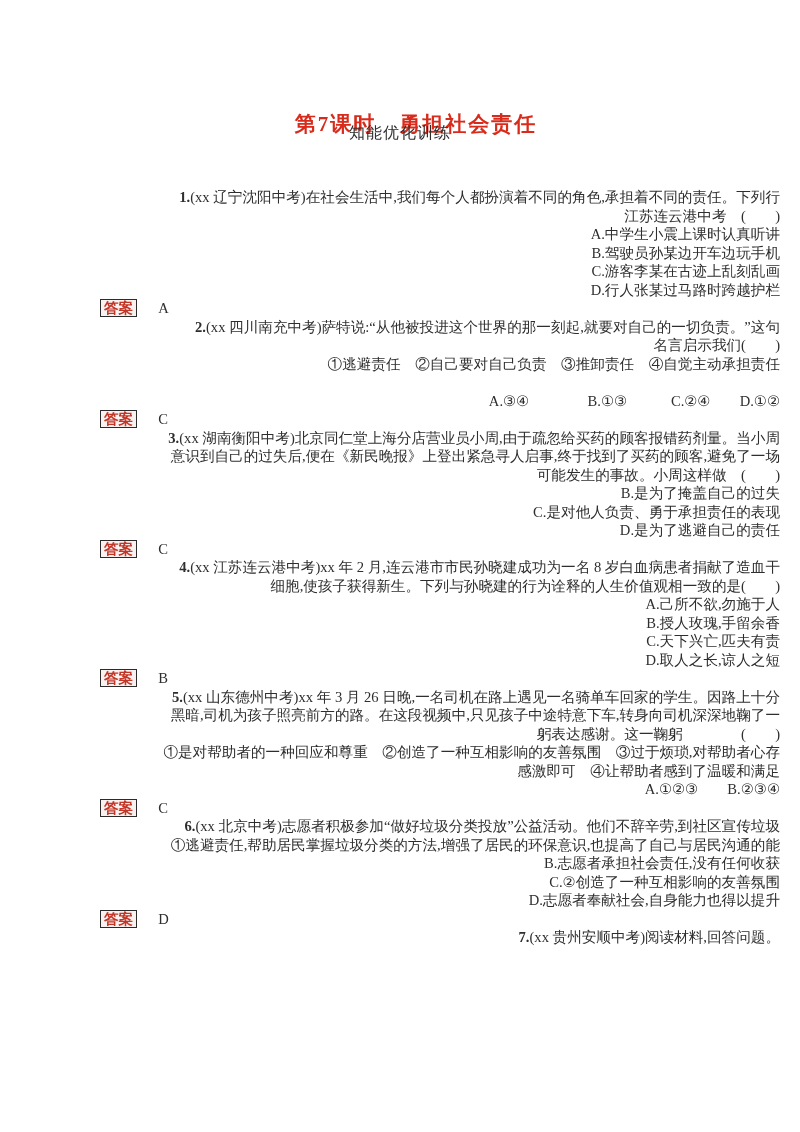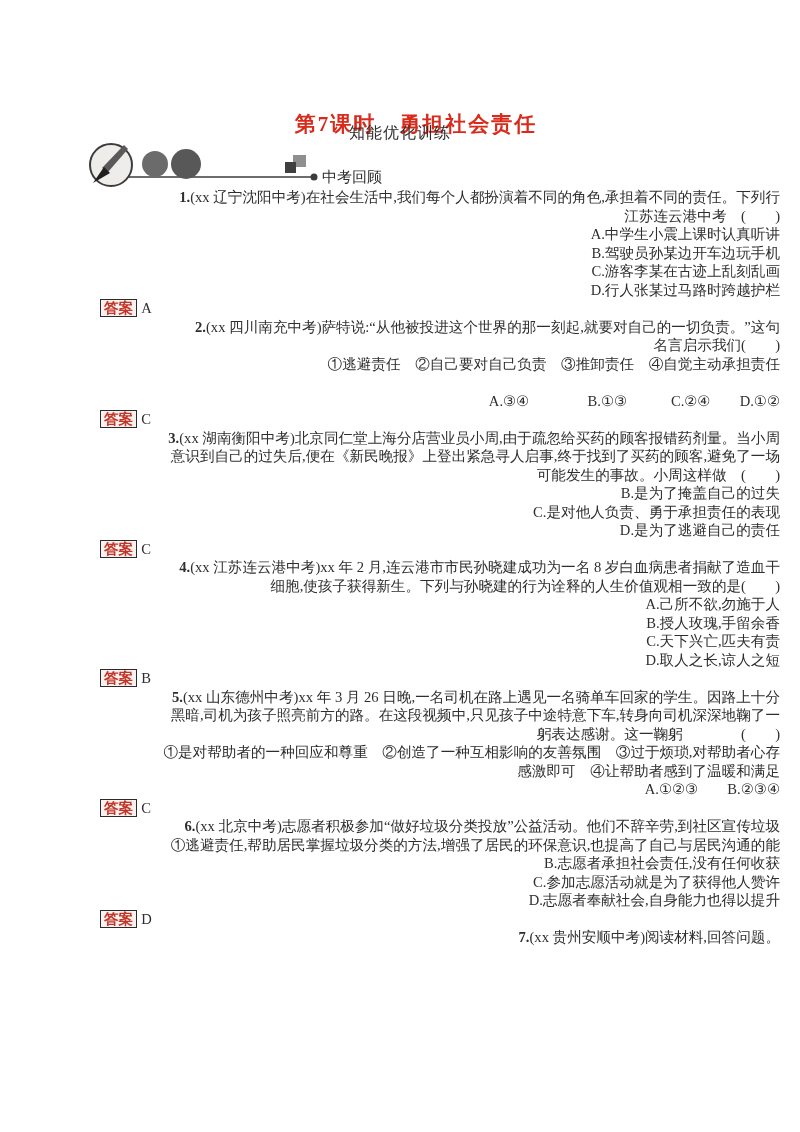--- a/index.html
+++ b/index.html
@@ -45,52 +45,33 @@
   .answer-line{display:flex;align-items:center;}
   .answer-box{
     display:inline-block;
     border:1px solid #2b2b2b;
     background:#f8f1ef;
     color:var(--answer-red);
     font-weight:bold;
     font-size:14.6px;
     height:16px;line-height:16px;
     padding:0 3px;
-    margin-right:4px;
+    margin-right:21px;
   }
   .answer-letter{font-size:14.6px;}
 </style>
 </head>
 <body>
 
 <div class="page">
 
   <h1 class="title">第7课时　勇担社会责任</h1>
 
   <div class="subtitle"><span>知能优化</span><span class="bold">训练</span></div>
 
-  <div class="logo-band">
-    <svg width="660" height="52" viewBox="0 0 660 52" aria-hidden="true">
-
-      <line x1="30" y1="39" x2="233" y2="39" stroke="#3c3c3c" stroke-width="1.5"></line>
-
-      <circle cx="31" cy="27" r="21" fill="#efedea" stroke="#3c3c3c" stroke-width="2"></circle>
-      <path d="M44 7 L48 11 L28 34 L22 30 Z" fill="#5a5a5a"></path>
-      <path d="M24 29 L30 35 L13 45 Z" fill="#1f1f1f"></path>
-
-      <circle cx="75" cy="26" r="13" fill="#6b6b6b"></circle>
-      <circle cx="106" cy="26" r="15" fill="#585858"></circle>
-
-      <rect x="213" y="17" width="13" height="12" fill="#8f8f8f"></rect>
-      <rect x="205" y="24" width="11" height="11" fill="#3f3f3f"></rect>
-
-      <circle cx="234" cy="39" r="3.5" fill="#3c3c3c"></circle>
-    </svg>
-    <span class="section-label">中考回顾</span>
-  </div>
 
   <div class="questions">
       <div class="question">
         <div class="line"><span class="qnum">1.</span><span>(xx 辽宁沈阳中考)在社会生活中,我们每个人都扮演着不同的角色,承担着不同的责任。下列行</span></div>
         <div class="line">江苏连云港中考　(　　)</div>
         <div class="line">A.中学生小震上课时认真听讲</div>
         <div class="line">B.驾驶员孙某边开车边玩手机</div>
         <div class="line">C.游客李某在古迹上乱刻乱画</div>
         <div class="line">D.行人张某过马路时跨越护栏</div>
         <div class="line answer-line"><span class="answer-box">答案</span><span class="answer-letter">A</span></div>
@@ -127,21 +108,21 @@
         <div class="line">躬表达感谢。这一鞠躬　　　　(　　)</div>
         <div class="line">①是对帮助者的一种回应和尊重　②创造了一种互相影响的友善氛围　③过于烦琐,对帮助者心存</div>
         <div class="line">感激即可　④让帮助者感到了温暖和满足</div>
         <div class="line">A.①②③　　B.②③④</div>
         <div class="line answer-line"><span class="answer-box">答案</span><span class="answer-letter">C</span></div>
       </div>
       <div class="question">
         <div class="line"><span class="qnum">6.</span><span>(xx 北京中考)志愿者积极参加“做好垃圾分类投放”公益活动。他们不辞辛劳,到社区宣传垃圾</span></div>
         <div class="line">①逃避责任,帮助居民掌握垃圾分类的方法,增强了居民的环保意识,也提高了自己与居民沟通的能</div>
         <div class="line">B.志愿者承担社会责任,没有任何收获</div>
-        <div class="line">C.参加志愿活动就是为了获得他人赞许</div>
+        <div class="line">C.②创造了一种互相影响的友善氛围</div>
         <div class="line">D.志愿者奉献社会,自身能力也得以提升</div>
         <div class="line answer-line"><span class="answer-box">答案</span><span class="answer-letter">D</span></div>
       </div>
       <div class="question">
         <div class="line"><span class="qnum">7.</span><span>(xx 贵州安顺中考)阅读材料,回答问题。</span></div>
       </div>
     </div>
 
 </div>
 

